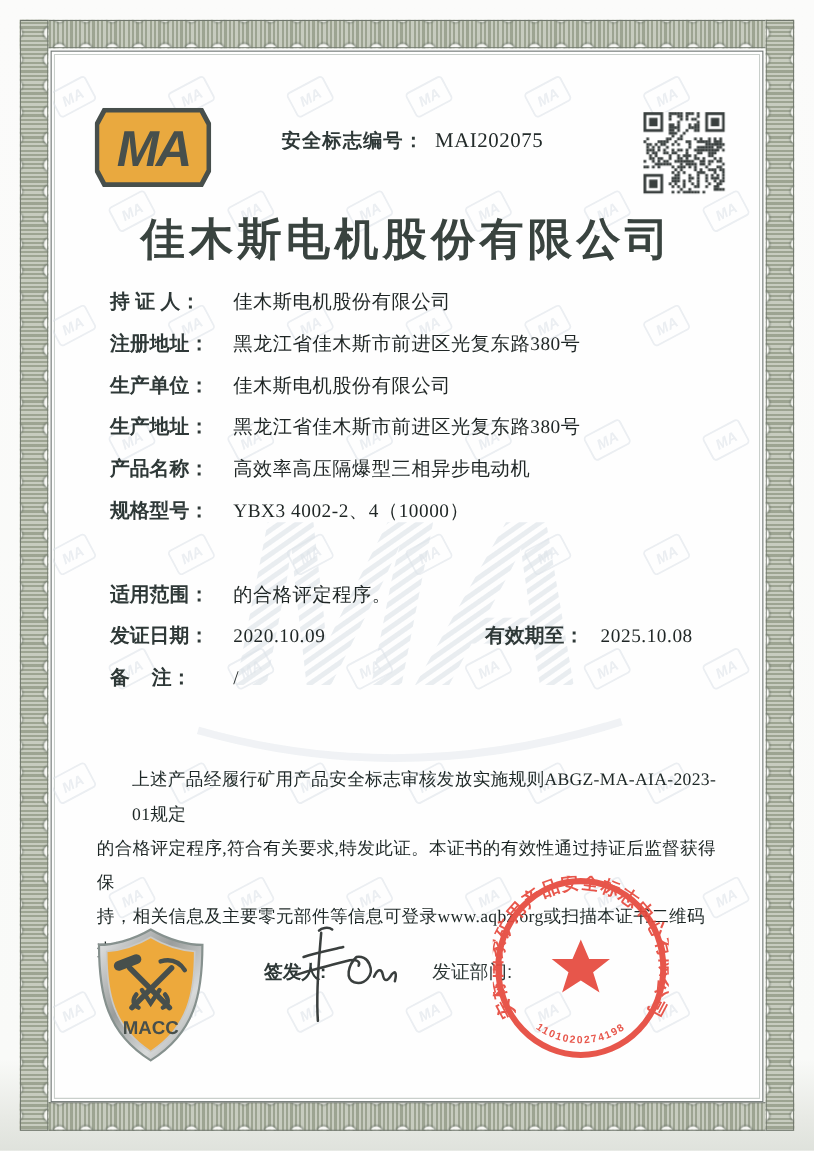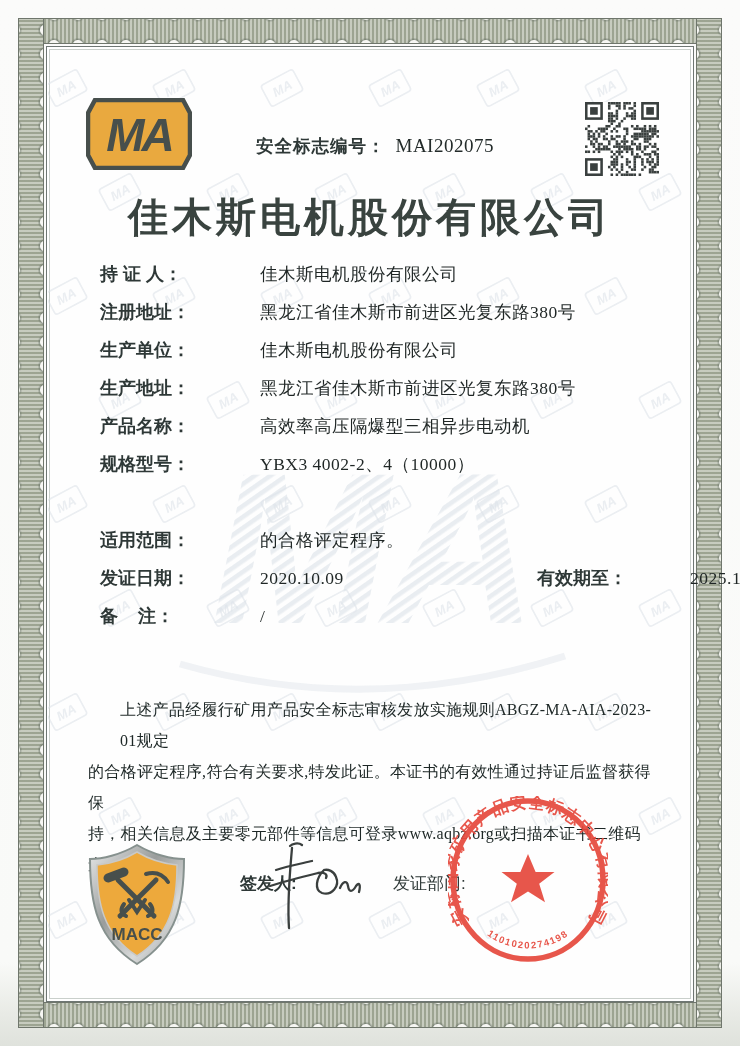--- a/index.html
+++ b/index.html
@@ -26,29 +26,29 @@
         background-image:
           radial-gradient(circle at -10% 50%, rgba(250,250,247,.95) 0 5px, rgba(90,100,90,.45) 6px, rgba(169,176,157,0) 8px),
           radial-gradient(circle at 110% 50%, rgba(244,245,240,.85) 0 4px, rgba(90,100,90,.35) 5px, rgba(169,176,157,0) 7px),
           repeating-linear-gradient(0deg, rgba(255,255,255,.35) 0 2px, rgba(120,128,112,.25) 2px 4px);
         background-size:25px 24px,25px 24px,auto;}
   .inner-frame{position:absolute;left:46px;top:46px;width:646px;height:954px;
         background:#fefefe;border:1.5px solid #6e7673;box-shadow:inset 0 0 0 2px #fff, inset 0 0 0 3px #c9cfcb;}
   .wm-layer{position:absolute;left:48px;top:48px;width:644px;height:950px;pointer-events:none;}
   
   .ma-logo{position:absolute;left:86px;top:98px;}
-  .issue-line{position:absolute;left:256px;top:134px;display:flex;align-items:baseline;gap:10px;}
+  .issue-line{position:absolute;left:256px;top:116px;display:flex;align-items:baseline;gap:10px;}
   .issue-label{font-weight:bold;font-size:17.5px;color:#2e3837;letter-spacing:1px;}
   .issue-no{font-family:"Liberation Serif",serif;font-size:19px;color:#232b2a;letter-spacing:.5px;}
   .qr{position:absolute;left:585px;top:102px;width:74px;height:74px;}
   .title{position:absolute;left:0;top:190px;width:740px;text-align:center;
          font-family:"Liberation Serif",serif;font-weight:bold;font-size:40px;color:#39433f;letter-spacing:4px;}
   
   .fields{position:absolute;left:100px;top:262px;width:570px;}
-  .frow{display:flex;align-items:baseline;height:38px;gap:48px;}
+  .frow{display:flex;align-items:baseline;height:38px;}
   .flabel{font-weight:bold;font-size:18px;color:#2e3837;min-width:112px;white-space:pre;}
   .fvalue{font-family:"Liberation Serif",serif;font-size:17.5px;color:#1f2625;letter-spacing:.5px;white-space:pre;}
   .frow.wide .flabel{min-width:0;margin-right:12px;}
   .frow.wide .fvalue{font-size:15.5px;letter-spacing:0;}
   .frow .flabel2{font-weight:bold;font-size:18px;color:#2e3837;margin-left:114px;min-width:105px;white-space:pre;}
   .frow .fvalue1{min-width:115px;}
   
   .statement{position:absolute;left:88px;top:694px;width:568px;
          font-family:"Liberation Serif",serif;font-size:16px;color:#1d2726;line-height:31px;letter-spacing:.3px;}
   .statement .ln1{padding-left:32px;}

